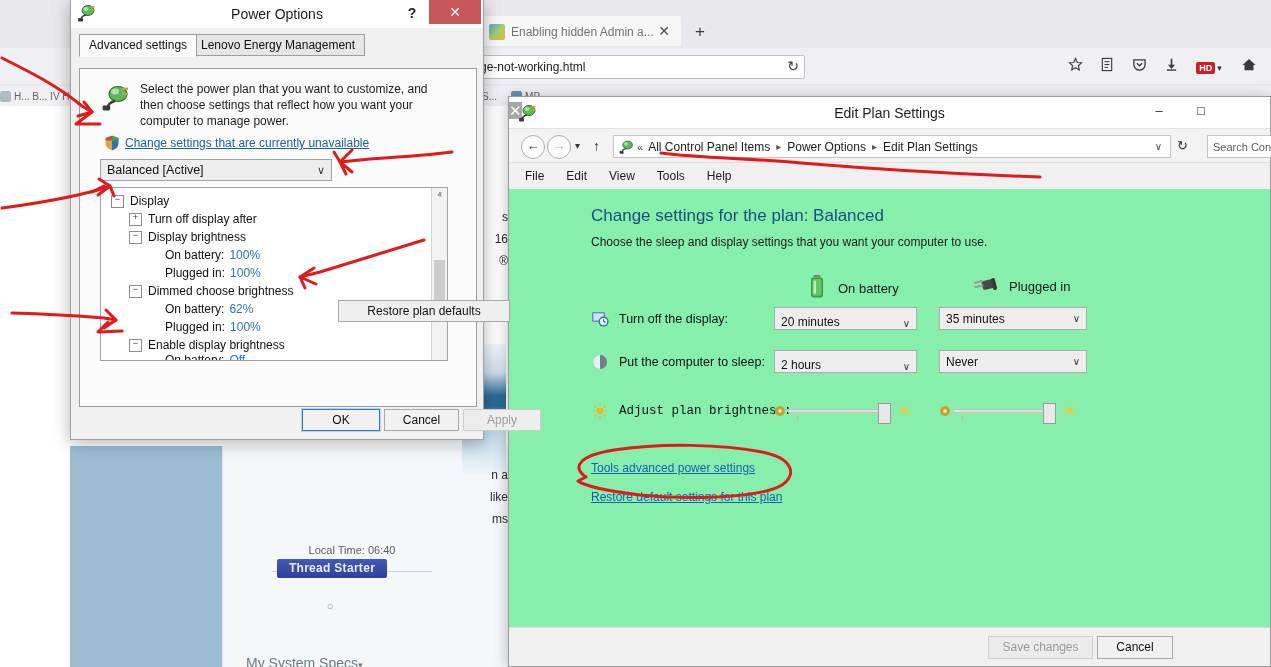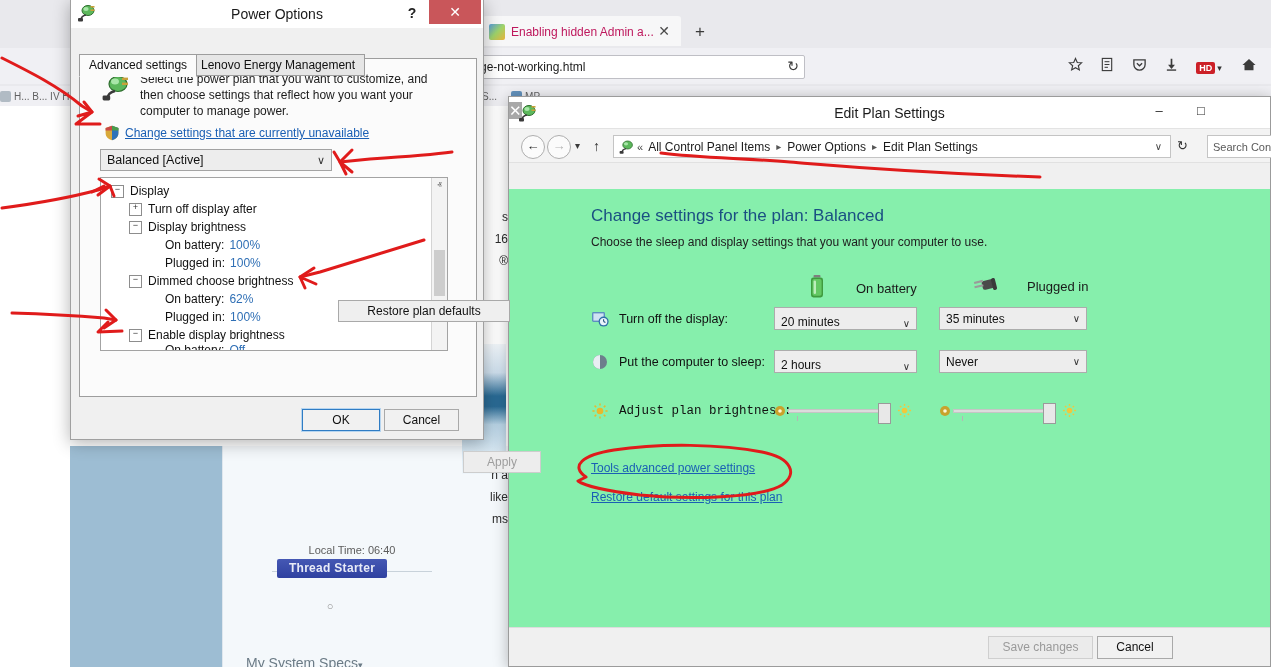--- a/index.html
+++ b/index.html
@@ -18,21 +18,21 @@
   #ff-tabstrip{left:0;top:14px;width:1271px;height:33px;}
   #ff-tab{
     left:483px;top:16px;width:198px;height:30px;
     background:#f7f7f8;border-top:2px solid #0a84ff00;
     border-radius:3px 3px 0 0;display:flex;align-items:center;padding:0 6px;
     box-sizing:border-box;
   }
   #ff-tab .favicon{width:16px;height:16px;flex:0 0 16px;margin-right:6px;
     background:linear-gradient(135deg,#5aa0e0 0%,#9ed36a 50%,#e8b33a 100%);
     border-radius:2px;}
-  #ff-tab .ttl{font-size:12px;color:#be185d;white-space:nowrap;overflow:hidden;
+  #ff-tab .ttl{font-size:12px;color:#737373;white-space:nowrap;overflow:hidden;
     text-overflow:ellipsis;flex:1;}
   #ff-tab-close{left:655px;top:23px;width:18px;height:18px;line-height:17px;
     text-align:center;font-size:14px;color:#4a4a4a;cursor:default;}
   #ff-newtab{left:690px;top:22px;width:20px;height:20px;line-height:19px;
     text-align:center;font-size:17px;color:#3a3a3a;}
 
   #ff-navbar{left:0;top:48px;width:1271px;height:36px;background:#f0f0f4;
     display:flex;align-items:center;}
   #ff-url{
     left:475px;top:55px;width:330px;height:24px;background:#fff;
@@ -147,21 +147,21 @@
     box-sizing:border-box;}
   #eps-menu .mi{font-size:12px;color:#1b1b1b;margin-right:22px;}
 
   #eps-body{position:absolute;left:0;top:92px;width:100%;height:438px;
     background:#86efac;}
   #eps-h1{position:absolute;left:82px;top:17px;font-size:17px;color:#1a4f82;}
   #eps-sub{position:absolute;left:82px;top:46px;font-size:12px;color:#202020;}
 
   #hdr-batt{position:absolute;left:297px;top:85px;display:flex;align-items:center;}
   #hdr-plug{position:absolute;left:462px;top:85px;display:flex;align-items:center;}
-  .hdrlbl{font-size:13px;color:#1a1a1a;margin-left:28px;}
+  .hdrlbl{font-size:13px;color:#1a1a1a;margin-left:10px;}
 
   .setrow{position:absolute;left:82px;width:600px;height:28px;}
   .setrow .ric{position:absolute;left:0;top:3px;width:18px;height:18px;}
   .setrow .rlbl{position:absolute;left:28px;top:5px;font-size:12.5px;color:#111;}
   .dd{
     position:absolute;height:23px;background:#ededed;border:1px solid #acacac;
     box-sizing:border-box;display:flex;align-items:center;padding:0 6px;
     font-size:12px;color:#111;
   }
   .dd .cv{margin-left:auto;font-size:10px;color:#333;}
@@ -205,29 +205,29 @@
   #po-title{position:absolute;left:0;top:0;width:100%;height:28px;background:#fff;}
   #po-title .ic{position:absolute;left:5px;top:3px;width:20px;height:20px;}
   #po-title .t{position:absolute;left:0;top:0;width:100%;height:28px;
     line-height:28px;text-align:center;font-size:14px;color:#1a1a1a;}
   #po-help{position:absolute;right:57px;top:0;width:28px;height:26px;
     line-height:26px;text-align:center;font-size:14px;font-weight:bold;color:#222;}
   #po-close{position:absolute;right:2px;top:0;width:52px;height:24px;
     background:#c9565a;color:#fff;font-size:14px;line-height:24px;
     text-align:center;}
 
-  #po-tabs{position:absolute;left:8px;top:34px;width:398px;height:17px;margin-top:20px;}
+  #po-tabs{position:absolute;left:8px;top:34px;width:398px;height:17px;}
   .potab{position:absolute;top:0;height:22px;line-height:21px;font-size:12px;
     padding:0 9px;box-sizing:border-box;border:1px solid #9d9d9d;
     background:#e6e6e6;color:#111;}
   #potab-1{left:0;background:#fbfbfb;border-bottom-color:#fbfbfb;z-index:3;
     height:23px;}
   #potab-2{left:112px;z-index:2;}
 
-  #po-panel{position:absolute;left:8px;top:58px;width:398px;height:339px;
+  #po-panel{position:absolute;left:8px;top:68px;width:398px;height:339px;
     background:#fbfbfb;border:1px solid #9d9d9d;box-sizing:border-box;}
   #po-hintic{position:absolute;left:20px;top:14px;width:30px;height:30px;}
   #po-hint{position:absolute;left:60px;top:12px;width:310px;font-size:12px;
     color:#1b1b1b;line-height:16px;}
   #po-shield{position:absolute;left:24px;top:66px;width:16px;height:16px;}
   #po-link{position:absolute;left:45px;top:67px;font-size:12px;color:#1a5fb4;
     text-decoration:underline;}
   #po-combo{position:absolute;left:20px;top:90px;width:232px;height:22px;
     background:#ededed;border:1px solid #a3a3a3;box-sizing:border-box;
     display:flex;align-items:center;padding:0 6px;font-size:12.5px;color:#111;}
@@ -254,21 +254,21 @@
 
   #po-restore{position:absolute;left:267px;top:300px;width:172px;height:22px;
     border:1px solid #a9a9a9;background:#efefef;font-size:12px;
     text-align:center;line-height:20px;color:#111;box-sizing:border-box;}
   .pobtn{position:absolute;top:409px;height:22px;border:1px solid #a9a9a9;
     background:#f1f1f1;font-size:12px;text-align:center;line-height:20px;
     box-sizing:border-box;color:#111;}
   #po-ok{left:231px;width:78px;border:1px solid #2f7cc4;outline:1px solid #b6d5f0;}
   #po-cancel{left:313px;width:75px;}
   #po-apply{left:392px;width:78px;color:#9e9e9e;background:#ededed;
-    border-color:#cdcdcd;margin-top:42px;}
+    border-color:#cdcdcd;}
 
   
   #annots{left:0;top:0;width:1271px;height:667px;pointer-events:none;}
 </style>
 </head>
 <body>
 
 <div id="browser" class="abs">
 
   <div id="ff-chrome" class="abs"></div>
@@ -436,20 +436,27 @@
       <span class="vdrop">∨</span>
     </div>
     <span id="crumb-refresh">↻</span>
 
     <div id="eps-search">
       <span class="ph">Search Control ...</span>
 
     </div>
   </div>
 
+  <div id="eps-menu">
+    <span class="mi">File</span>
+    <span class="mi">Edit</span>
+    <span class="mi">View</span>
+    <span class="mi">Tools</span>
+    <span class="mi">Help</span>
+  </div>
 
   <div id="eps-body">
     <div id="eps-h1">Change settings for the plan: Balanced</div>
     <div id="eps-sub">Choose the sleep and display settings that you want your computer to use.</div>
 
     <div id="hdr-batt">
       <span>
         <svg width="22" height="26" viewBox="0 0 22 26">
             <rect x="7.5" y="1" width="7" height="2.4" rx="1" fill="#7f7f7f"></rect>
             <rect x="5" y="3.4" width="12" height="20" rx="2.4" fill="#3f9b3f"></rect>

